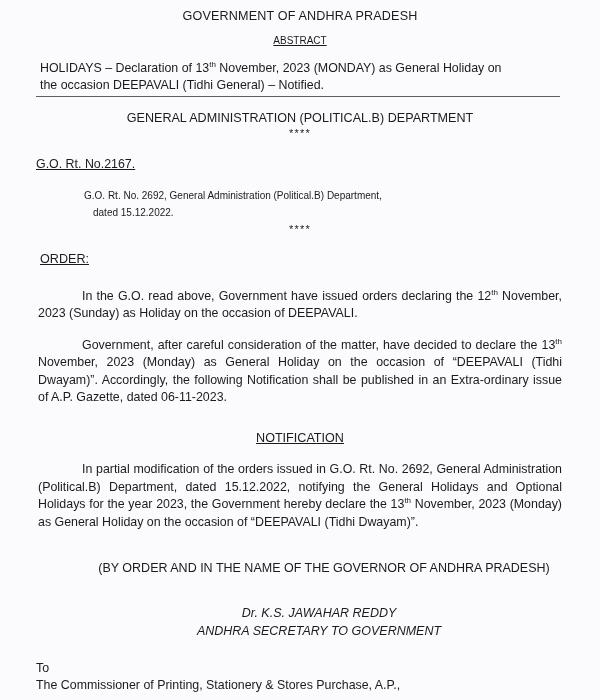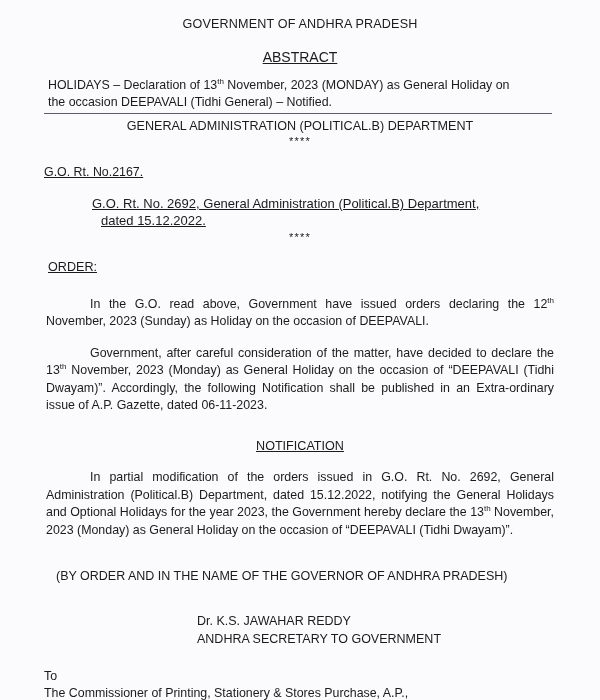--- a/index.html
+++ b/index.html
@@ -13,53 +13,53 @@
     font-family: "Liberation Sans", sans-serif;
     color: #1b1b1b;
     overflow: hidden;
     position: relative;
   }
   .page {
     position: relative;
     width: 600px;
     height: 700px;
     box-sizing: border-box;
-    padding: 8px;
+    padding: 0;
   }
   .center { text-align: center; }
   .u { text-decoration: underline; }
 
   .title-block {
     padding-top: 8px;
   }
   .gov-title {
     font-size: 12.6px;
     letter-spacing: 0.15px;
     line-height: 17px;
   }
   .abstract {
-    font-size: 14px;
-    line-height: 17px;
-    margin-top: 16px;
+    font-size: 10px;
+    line-height: 17px;
+    margin-top: 7px;
   }
 
   .holiday-block {
     margin: 11px 36px 0 40px;
     font-size: 12.4px;
     line-height: 16.5px;
     text-align: left;
   }
   .rule {
     margin: 3px 40px 0 36px;
     border: 0;
     border-top: 1.4px solid #5d5d66;
   }
 
   .dept-line {
-    margin-top: 4px;
+    margin-top: 13px;
     font-size: 12.6px;
     line-height: 17px;
   }
   .stars {
     font-size: 11px;
     letter-spacing: 1.2px;
     line-height: 11px;
     margin-top: 1px;
   }
 
@@ -79,23 +79,22 @@
     margin-left: auto;
     margin-right: 42px;
     font-size: 12.4px;
     line-height: 17px;
     text-align: left;
   }
   .go-right div { white-space: nowrap; }
 
   .read-ref {
     margin: 15px 36px 0 84px;
-    font-size: 13px;
+    font-size: 10px;
     line-height: 16.5px;
-    text-decoration: underline;
   }
   .read-ref .l2 { padding-left: 9px; }
 
   .stars2 {
     margin-top: 2px;
     font-size: 11px;
     letter-spacing: 1.2px;
   }
 
   .order-head {
@@ -123,34 +122,35 @@
   .notif-head {
     margin-top: 24px;
     font-size: 12.6px;
     line-height: 17px;
   }
 
   .byorder {
     margin: 29px 0 0 48px;
     font-size: 12.5px;
     line-height: 17px;
-    text-align: left;
+    text-align: center;
   }
 
   .sign-block {
     margin-top: 28px;
     padding-right: 42px;
     text-align: center;
     font-size: 12.5px;
     line-height: 17.5px;
   }
   .sign-inner {
     display: inline-block;
-    text-align: left;
+    text-align: center;
     margin-left: 80px;
+    font-style: italic;
   }
 
   .to-block {
     margin: 20px 36px 0 36px;
     font-size: 12.4px;
     line-height: 17px;
     text-align: left;
   }
 </style>
 </head>

